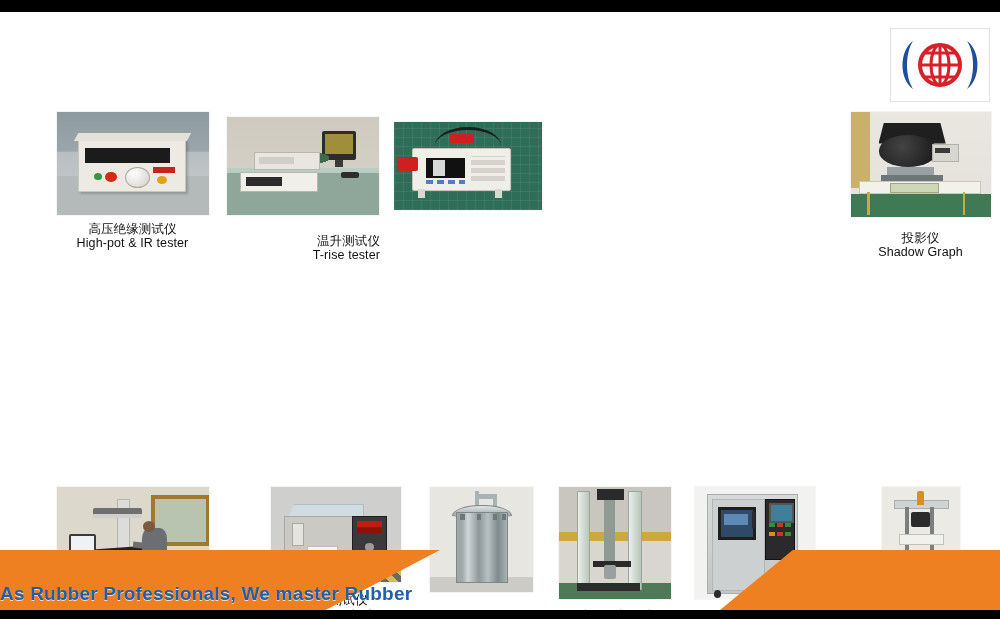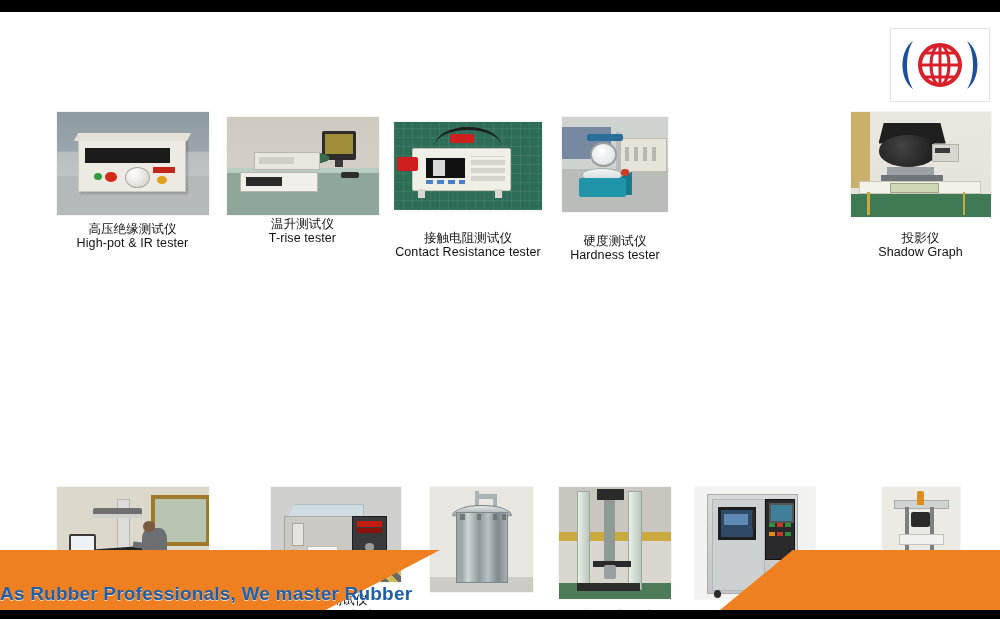--- a/index.html
+++ b/index.html
@@ -307,63 +307,42 @@
             </div>
             <div class="wires"></div>
           <div class="i1">
               <div class="s"></div>
             </div>
             <div class="i2">
               <div class="s"></div>
             </div>
             <div class="ph-dark"></div>
         </div>
-        <div class="cap" style="margin-top:1px;">
+        <div class="cap" style="margin-top:18px;text-align:right;">
           <span class="cn">温升测试仪</span>
           <span class="en">T-rise tester</span>
         </div>
       </div>
 
       <div class="cell" style="left:393px;top:10px;width:150px;">
         <div class="photo p3 ph" style="position:relative;width:148px;height:88px;">
           <div class="grid-g"></div>
             <div class="cablearc"></div>
             <div class="clip2"></div>
           <div class="unit">
               <div class="scr"></div>
               <div class="kp"></div>
               <div class="bb"></div>
             </div>
           <div class="clip"></div>
             <div class="leg l1"></div>
             <div class="leg l2"></div>
         </div>
-        <div class="cap" style="margin-top:20px;">
-          <span class="cn">接触电阻测试仪</span>
-          <span class="en">Contact Resistance tester</span>
-        </div>
-      </div>
-
-      <div class="cell" style="left:540px;top:5px;width:150px;">
-        <div class="photo p4 ph" style="position:relative;width:106px;height:95px;">
-          <div class="bgm"></div>
-            <div class="bgbox"></div>
-            <div class="post"></div>
-            <div class="arm"></div>
-          <div class="gauge"></div>
-            <div class="base2"></div>
-            <div class="plate"></div>
-            <div class="base"></div>
-            <div class="rdot"></div>
-        </div>
-        <div class="cap" style="margin-top:21px;">
-          <span class="cn">硬度测试仪</span>
-          <span class="en">Hardness tester</span>
-        </div>
-      </div>
+      </div>
+
 
 
       <div class="cell" style="left:843px;top:0;width:155px;">
         <div class="photo p6 ph" style="position:relative;width:140px;height:105px;">
           <div class="wall"></div>
             <div class="floor"></div>
           <div class="hood"></div>
             <div class="scr"></div>
             <div class="ctl"></div>
           <div class="stage"></div>

